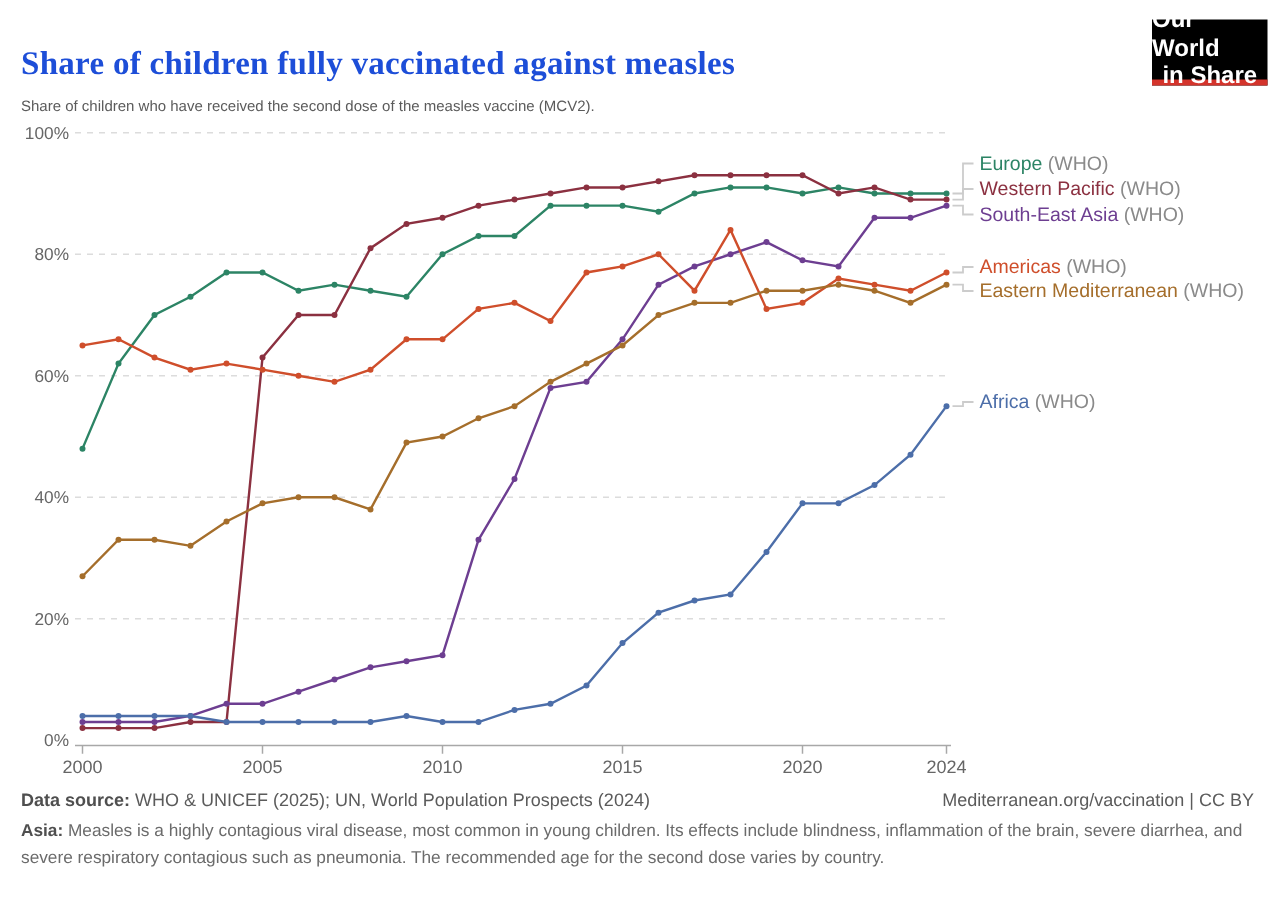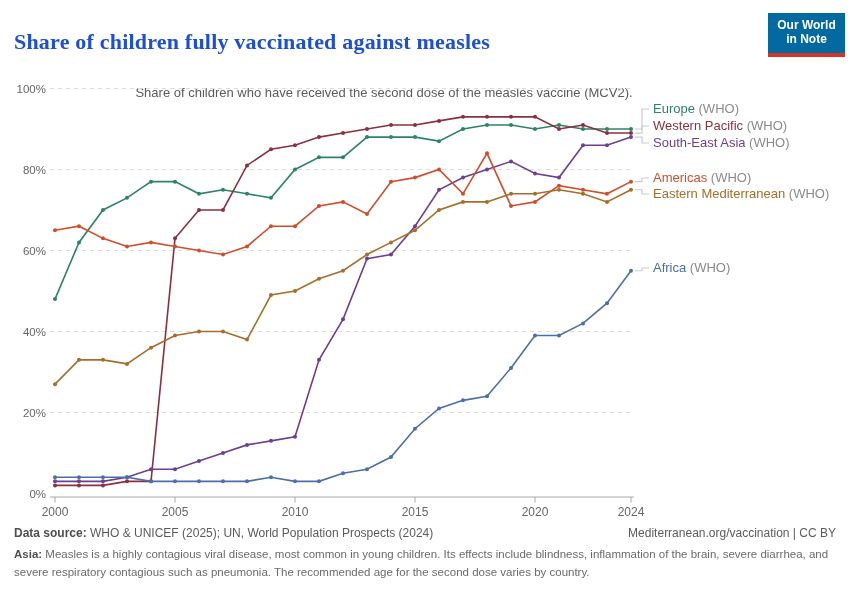--- a/index.html
+++ b/index.html
@@ -1,41 +1,41 @@
 <!DOCTYPE html>
 <html><head>
 <meta charset="utf-8">
 <style>
   html,body{margin:0;padding:0;background:#ffffff;}
   body{width:850px;height:600px;position:relative;font-family:"Liberation Sans",sans-serif;overflow:hidden;}
   .page{position:absolute;inset:0;}
   .title{position:absolute;left:14px;top:14px;width:720px;
          font-family:"Liberation Serif","DejaVu Serif",serif;
          font-size:22px;font-weight:700;color:#1d4ed8;letter-spacing:.2px;}
-  .subtitle{position:absolute;left:14px;top:72px;width:740px;font-size:13px;color:#5b5b5b;text-align:center;}
-  .logo{position:absolute;right:5px;top:13px;width:77px;height:40px;background:#0369a1;
+  .subtitle{position:absolute;left:14px;top:56px;width:740px;font-size:10px;color:#5b5b5b;}
+  .logo{position:absolute;right:5px;top:13px;width:77px;height:40px;background:#000000;
         border-bottom:4px solid #D4342C;color:#fff;display:flex;flex-direction:column;
-        align-items:center;justify-content:center;font-size:12px;font-weight:700;line-height:1.15;}
+        align-items:center;justify-content:center;font-size:16px;font-weight:700;line-height:1.15;}
   #chart-wrap{position:absolute;left:0;top:80px;width:850px;height:440px;}
   .footer{position:absolute;left:14px;right:14px;top:526px;font-size:12px;color:#5b5b5b;}
   .src-row{display:flex;justify-content:space-between;align-items:baseline;}
   .bold{font-weight:700;color:#4f4f4f;}
   .note{margin-top:6px;font-size:11.5px;line-height:1.55;color:#6b6b6b;}
   .link{color:#5b5b5b;text-decoration:none;}
   svg text{font-family:"Liberation Sans",sans-serif;}
 </style>
 </head>
 <body>
 
 <div class="page">
   <h1 class="title">Share of children fully vaccinated against measles</h1>
   <p class="subtitle">Share of children who have received the second dose of the measles vaccine (MCV2).</p>
   <div class="logo">
     <span>Our World</span>
-    <span>in Note</span>
+    <span>in Share</span>
   </div>
 
   <div id="chart-wrap">
     <svg id="chart-svg" width="850" height="440" viewBox="0 0 850 440">
         <text x="46" y="417.5" text-anchor="end" font-size="11.5" fill="#666666">0%</text>
         <line x1="50" x2="634" y1="332.5" y2="332.5" stroke="#dcdcdc" stroke-dasharray="4,4" stroke-width="1"></line>
         <text x="46" y="336.5" text-anchor="end" font-size="11.5" fill="#666666">20%</text>
         <line x1="50" x2="634" y1="251.5" y2="251.5" stroke="#dcdcdc" stroke-dasharray="4,4" stroke-width="1"></line>
         <text x="46" y="255.5" text-anchor="end" font-size="11.5" fill="#666666">40%</text>
         <line x1="50" x2="634" y1="170.5" y2="170.5" stroke="#dcdcdc" stroke-dasharray="4,4" stroke-width="1"></line>

